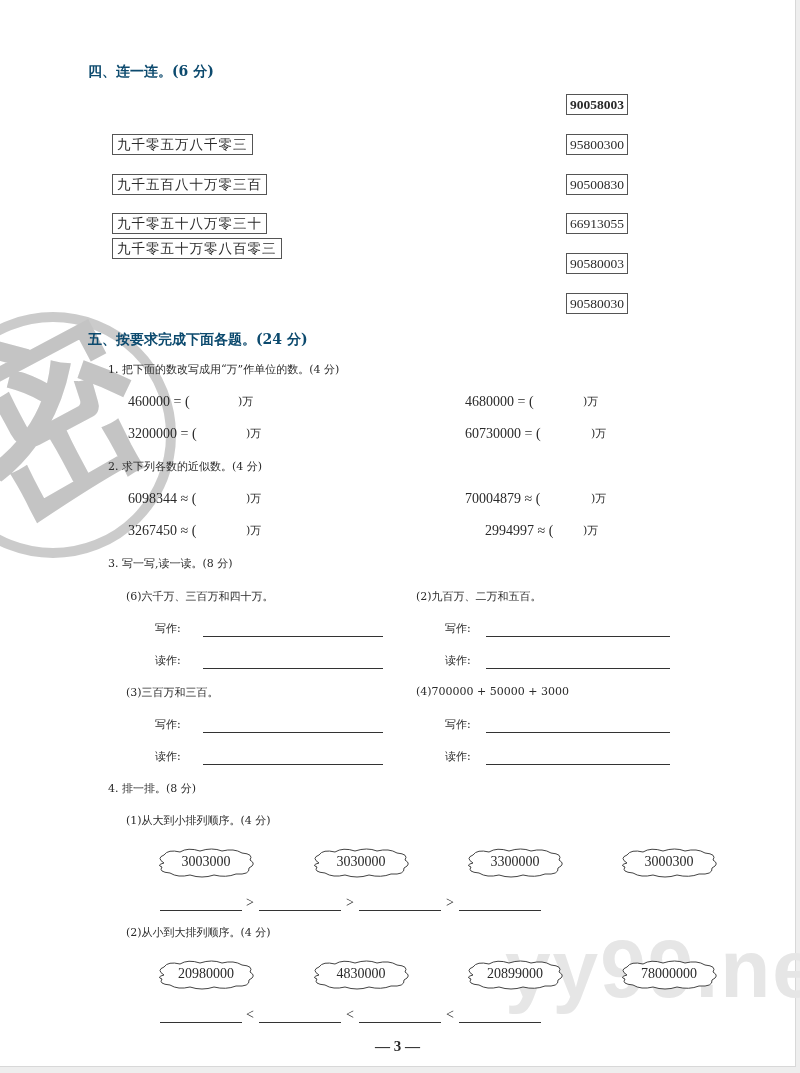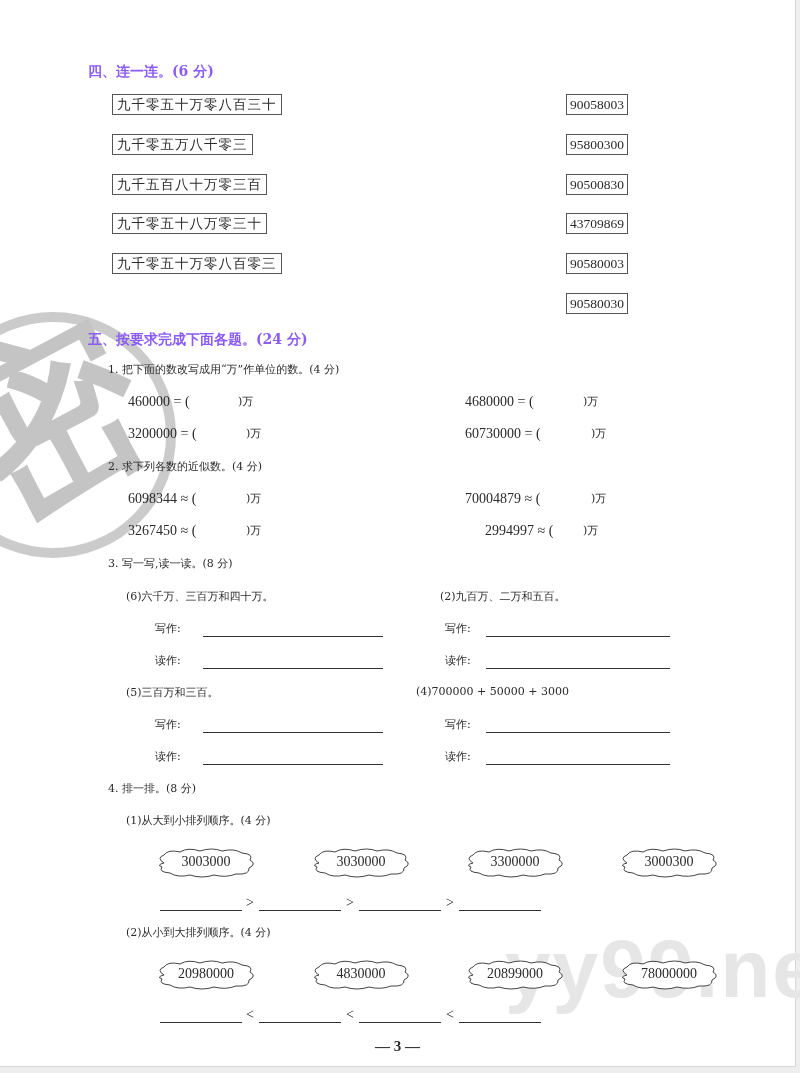--- a/index.html
+++ b/index.html
@@ -7,21 +7,21 @@
     width:800px; height:1073px; position:relative; overflow:hidden;
     background:#eeeeee;
     font-family:"DejaVu Serif","Liberation Serif",serif;
     color:#2a2a2a;
   }
   .page {
     position:absolute; left:0; top:0; width:795px; height:1066px;
     background:#ffffff; border-right:1px solid #d8d8d8; border-bottom:1px solid #d8d8d8;
   }
   .abs { position:absolute; white-space:nowrap; }
-  .h { font-weight:bold; font-size:14px; color:#8b5cf6; }
+  .h { font-weight:bold; font-size:14px; color:#0c4a6e; }
   .t { font-size:11px; }
   .box {
     border:1px solid #555; padding:1px 4px; font-size:13.5px; line-height:17px;
     letter-spacing:1px; background:#fff;
   }
   .numbox { border:1px solid #555; padding:1px 3px; font-size:13.5px; line-height:17px; background:#fff; font-family:"Liberation Serif",serif; }
   .num { font-family:"Liberation Serif",serif; font-size:14px; }
   .line { position:absolute; height:0; border-bottom:1px solid #333; }
   .cloud { position:absolute; width:104px; height:30px; }
   .cloud svg { position:absolute; left:0; top:0; }
@@ -47,30 +47,29 @@
 <body>
 
 <div class="page">
 
   <div class="stamp"></div>
   <div class="stamp-char">密</div>
   <div class="wm">yy99.net</div>
 
   <div class="abs h" style="left:88px;top:63px;">四、连一连。(6 分)</div>
 
-  <div class="abs box" style="left:112px;top:94px;">九千零五十万零八百三十</div>
   <div class="abs box" style="left:112px;top:134px;">九千零五万八千零三</div>
   <div class="abs box" style="left:112px;top:174px;">九千五百八十万零三百</div>
   <div class="abs box" style="left:112px;top:213px;">九千零五十八万零三十</div>
-  <div class="abs box" style="left:112px;top:253px;">九千零五十万零八百零三</div>
+  <div class="abs box" style="left:112px;top:238px;">九千零五十万零八百零三</div>
 
-  <div class="abs numbox" style="left:566px;top:94px;">90058003</div>
+  <div class="abs numbox" style="left:566px;top:94px;font-weight:bold;">90058003</div>
   <div class="abs numbox" style="left:566px;top:134px;">95800300</div>
   <div class="abs numbox" style="left:566px;top:174px;">90500830</div>
-  <div class="abs numbox" style="left:566px;top:213px;">43709869</div>
+  <div class="abs numbox" style="left:566px;top:213px;">66913055</div>
   <div class="abs numbox" style="left:566px;top:253px;">90580003</div>
   <div class="abs numbox" style="left:566px;top:293px;">90580030</div>
 
   <div class="abs h" style="left:88px;top:331px;">五、按要求完成下面各题。(24 分)</div>
 
   <div class="abs t" style="left:108px;top:362px;">1. 把下面的数改写成用“万”作单位的数。(4 分)</div>
   <div class="abs num" style="left:128px;top:394px;">460000 = (</div>
   <div class="abs t" style="left:238px;top:394px;">)万</div>
   <div class="abs num" style="left:465px;top:394px;">4680000 = (</div>
   <div class="abs t" style="left:583px;top:394px;">)万</div>
@@ -90,27 +89,27 @@
   <div class="abs t" style="left:583px;top:523px;">)万</div>
 
   <div class="abs t" style="left:108px;top:556px;">3. 写一写,读一读。(8 分)</div>
 
   <div class="abs t" style="left:126px;top:589px;">(6)六千万、三百万和四十万。</div>
   <div class="abs t" style="left:155px;top:621px;">写作:</div>
   <div class="line" style="left:203px;top:636px;width:180px;"></div>
   <div class="abs t" style="left:155px;top:653px;">读作:</div>
   <div class="line" style="left:203px;top:668px;width:180px;"></div>
 
-  <div class="abs t" style="left:416px;top:589px;margin-left:24px;">(2)九百万、二万和五百。</div>
+  <div class="abs t" style="left:416px;top:589px;">(2)九百万、二万和五百。</div>
   <div class="abs t" style="left:445px;top:621px;">写作:</div>
   <div class="line" style="left:486px;top:636px;width:184px;"></div>
   <div class="abs t" style="left:445px;top:653px;">读作:</div>
   <div class="line" style="left:486px;top:668px;width:184px;"></div>
 
-  <div class="abs t" style="left:126px;top:685px;">(5)三百万和三百。</div>
+  <div class="abs t" style="left:126px;top:685px;">(3)三百万和三百。</div>
   <div class="abs t" style="left:155px;top:717px;">写作:</div>
   <div class="line" style="left:203px;top:732px;width:180px;"></div>
   <div class="abs t" style="left:155px;top:749px;">读作:</div>
   <div class="line" style="left:203px;top:764px;width:180px;"></div>
 
   <div class="abs t" style="left:416px;top:685px;">(4)700000 + 50000 + 3000</div>
   <div class="abs t" style="left:445px;top:717px;">写作:</div>
   <div class="line" style="left:486px;top:732px;width:184px;"></div>
   <div class="abs t" style="left:445px;top:749px;">读作:</div>
   <div class="line" style="left:486px;top:764px;width:184px;"></div>

